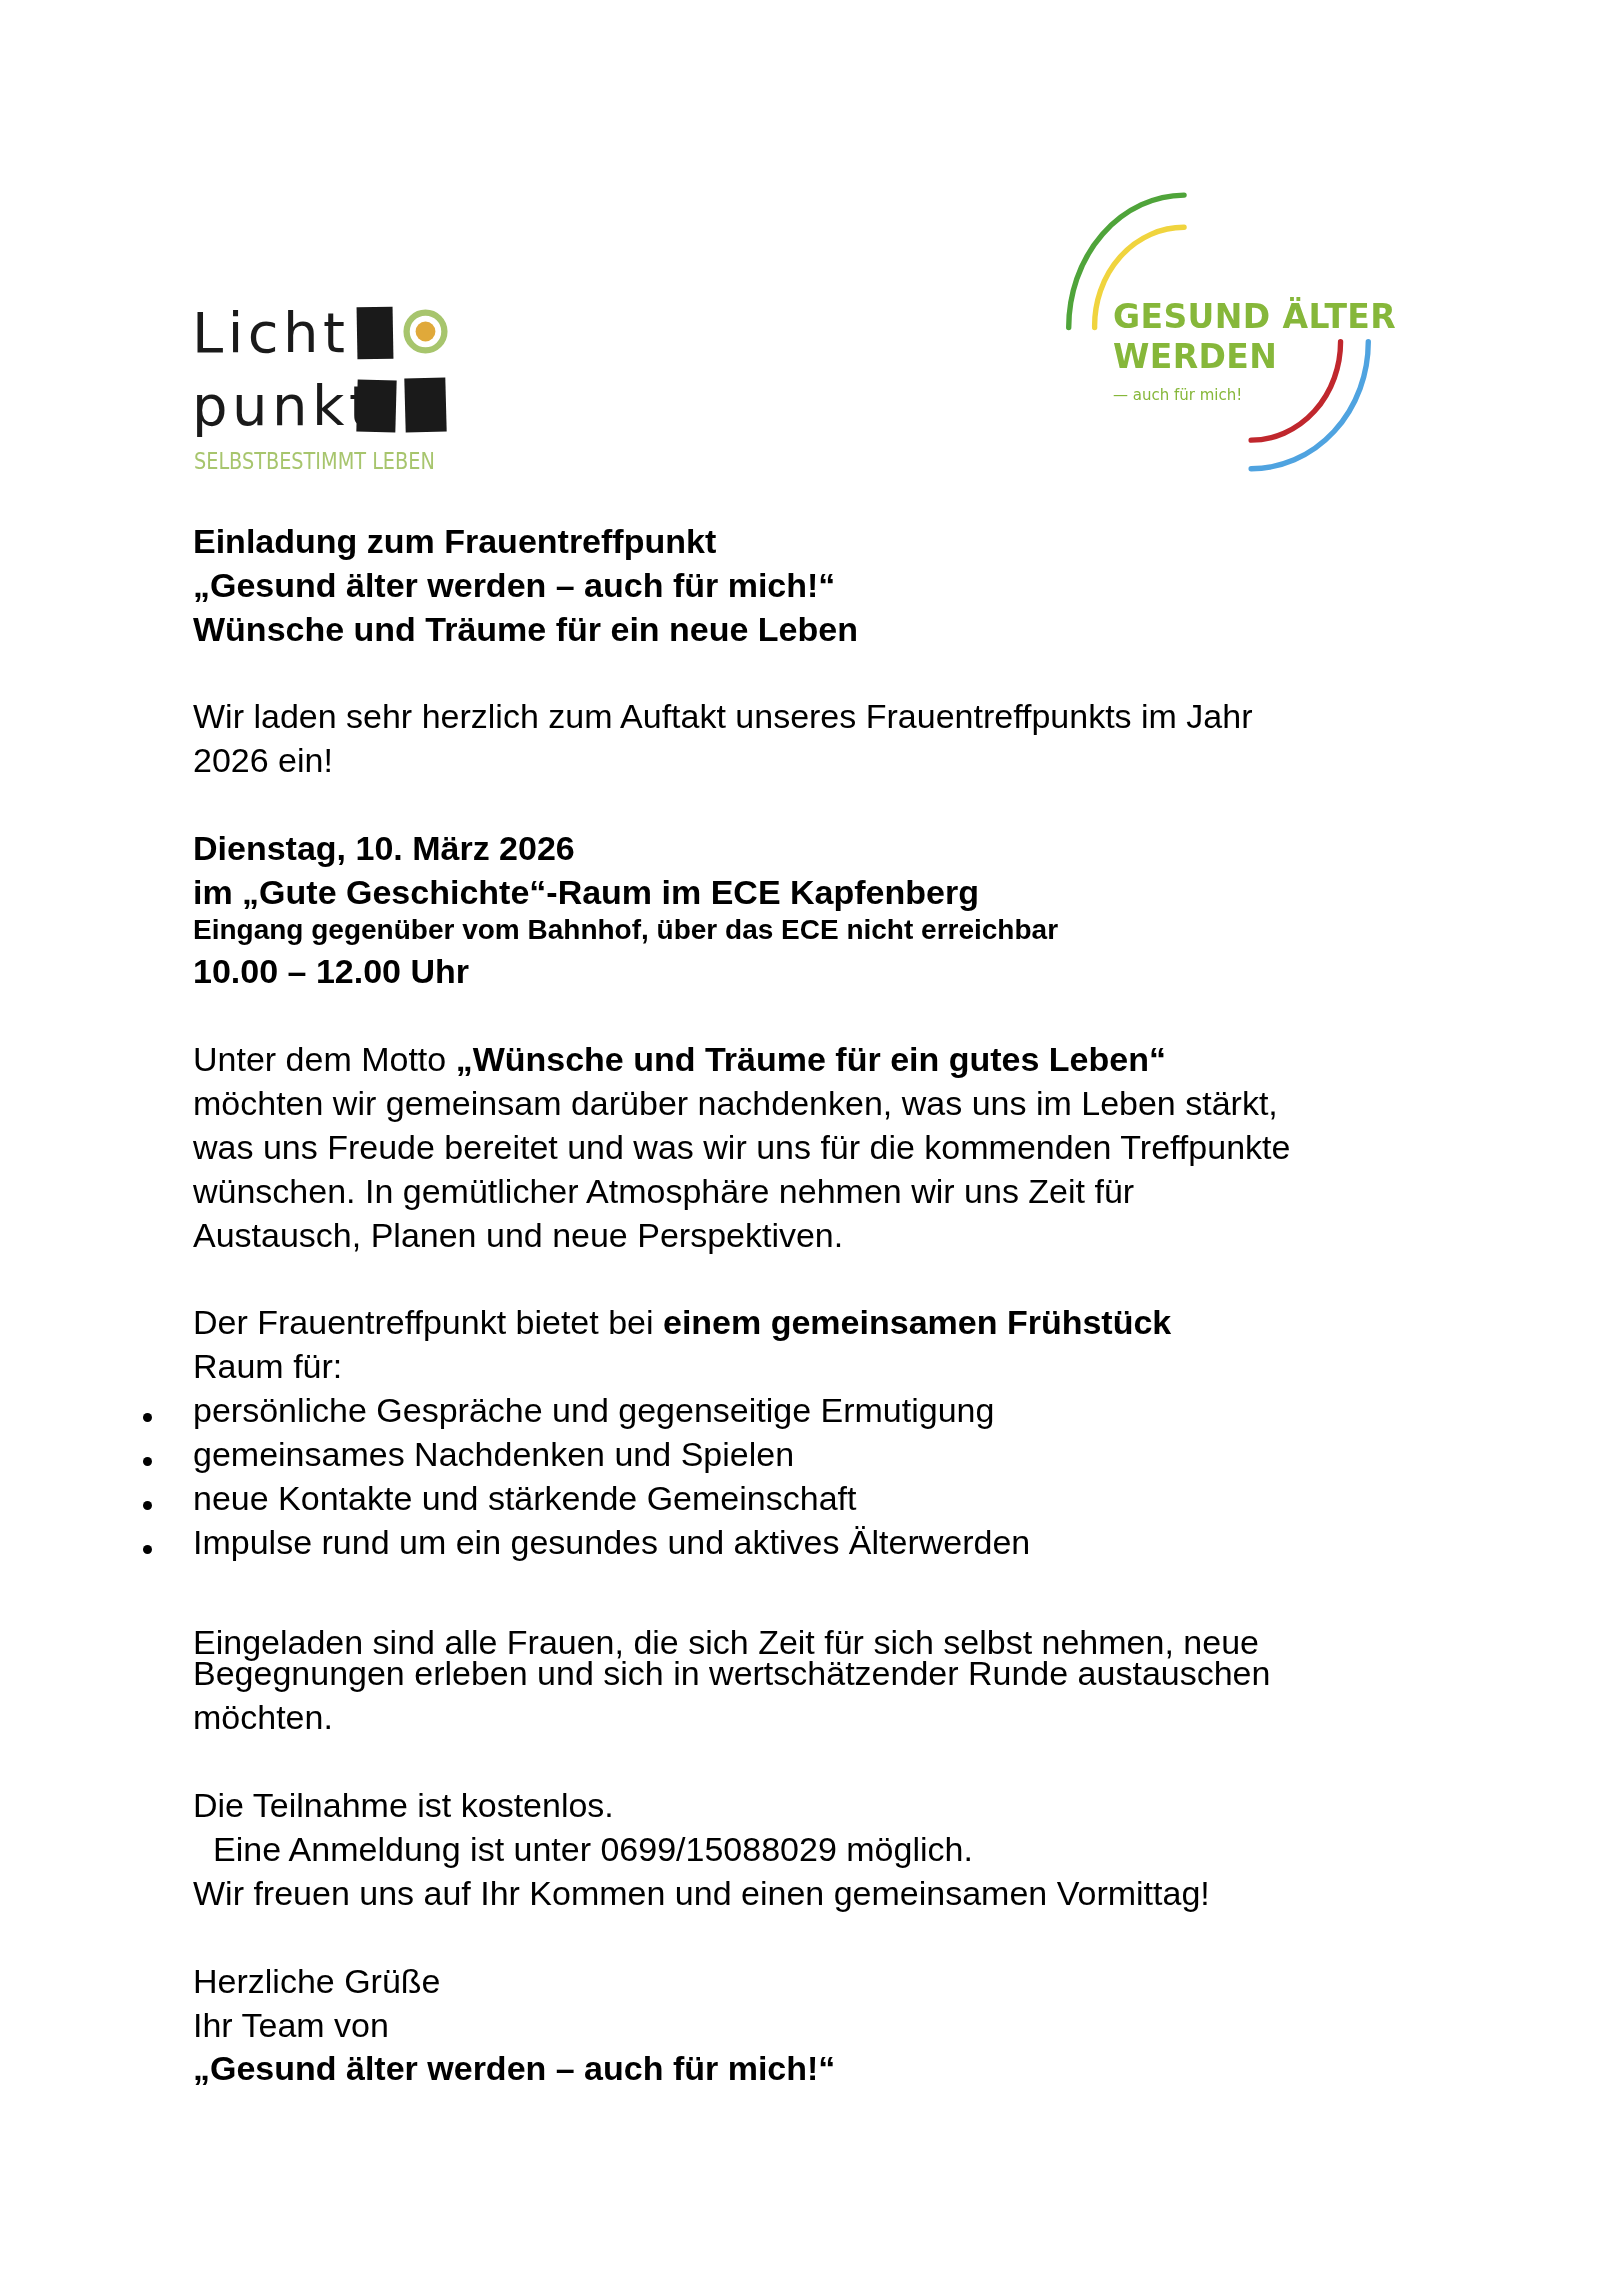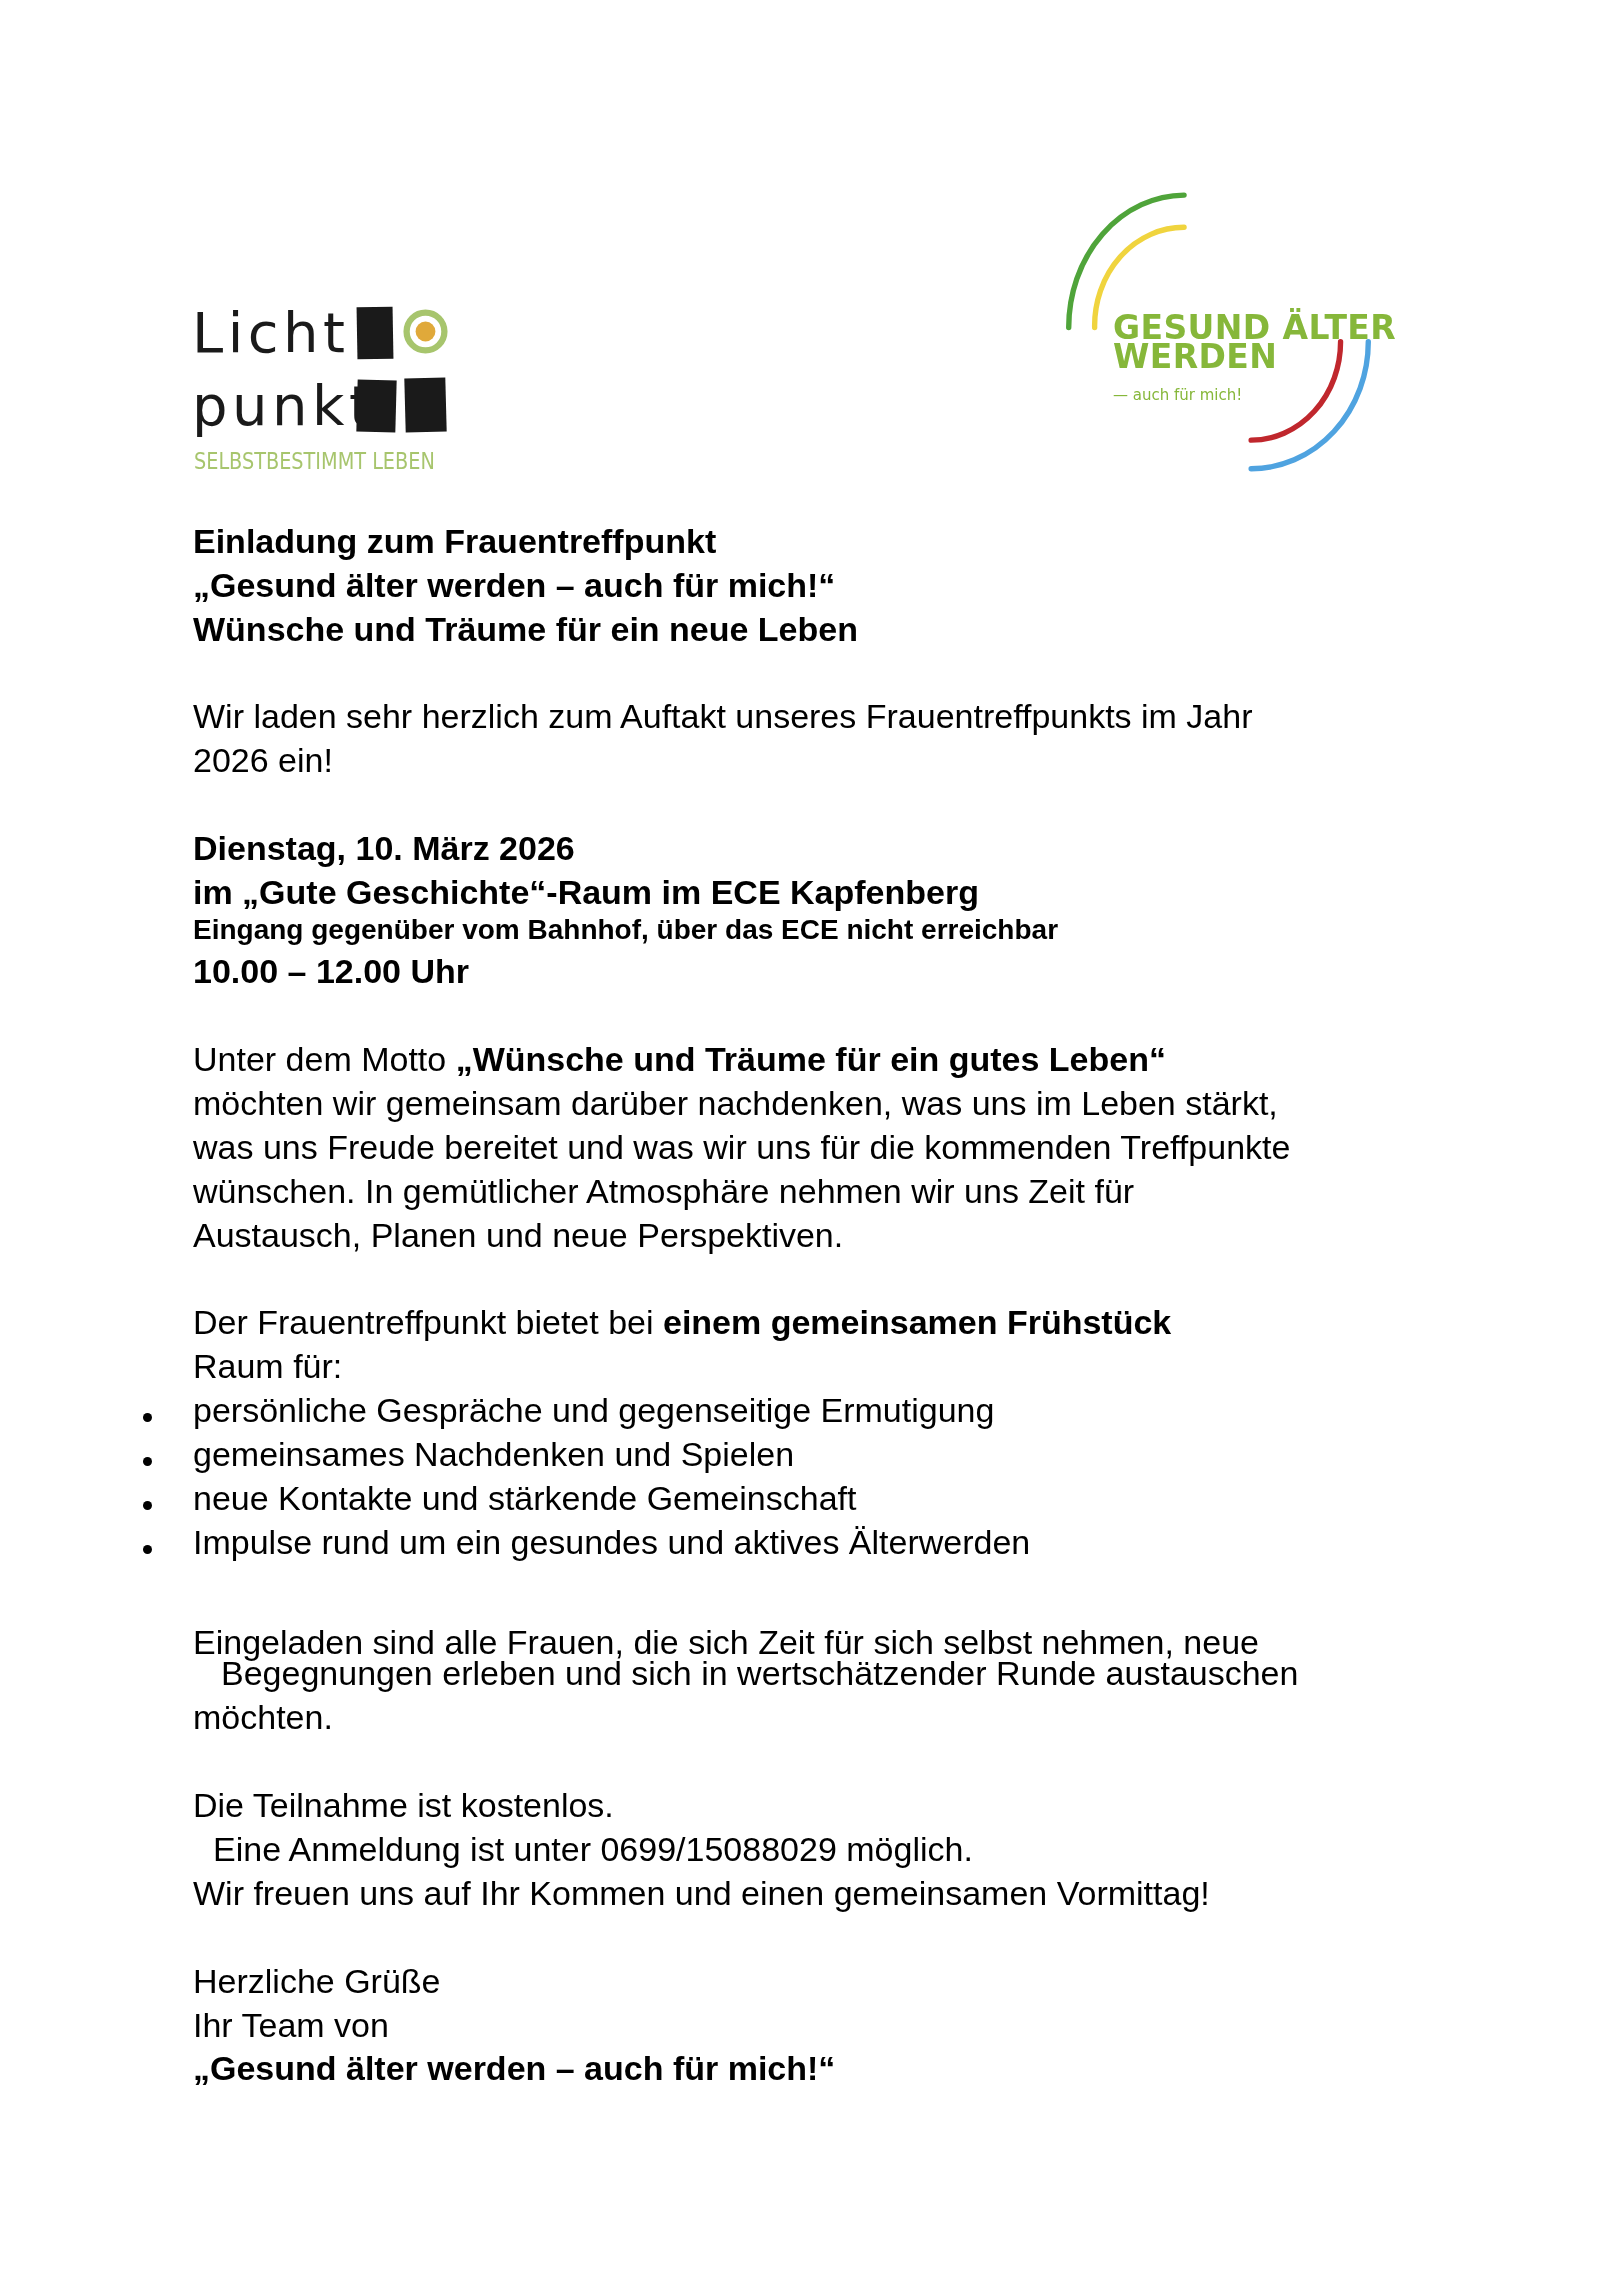--- a/index.html
+++ b/index.html
@@ -47,21 +47,21 @@
   <div class="lp-tag">SELBSTBESTIMMT LEBEN</div>
 </div>
 
 <div id="logo-right" class="abs">
   <svg class="abs" style="left:0; top:0;" width="340" height="313" viewBox="0 0 380 350">
     <path d="M 13 166 A 130 148 0 0 1 142 18" fill="none" stroke="#4fa43a" stroke-width="6" stroke-linecap="round"></path>
     <path d="M 42 166 A 100 110 0 0 1 142 54" fill="none" stroke="#f0d43e" stroke-width="6" stroke-linecap="round"></path>
     <path d="M 317 182 A 100 110 0 0 1 217 292" fill="none" stroke="#c0272d" stroke-width="6" stroke-linecap="round"></path>
     <path d="M 348 182 A 131 142 0 0 1 217 324" fill="none" stroke="#4fa3e0" stroke-width="6" stroke-linecap="round"></path>
   </svg>
-  <div class="gaw-title" style="top:121px;margin-top:11px;">GESUND ÄLTER</div>
+  <div class="gaw-title" style="top:121px;">GESUND ÄLTER</div>
   <div class="gaw-title" style="top:161px;">WERDEN</div>
   <div class="gaw-sub">— auch für mich!</div>
 </div>
 
 <div class="txt b" style="top:519px;">Einladung zum Frauentreffpunkt</div>
 <div class="txt b" style="top:563px;">„Gesund älter werden – auch für mich!“</div>
 <div class="txt b" style="top:607px;">Wünsche und Träume für ein neue Leben</div>
 
 <div class="txt" style="top:694px;">Wir laden sehr herzlich zum Auftakt unseres Frauentreffpunkts im Jahr</div>
 <div class="txt" style="top:738px;">2026 ein!</div>
@@ -87,21 +87,21 @@
 <div class="bullet" style="top:1413px;"></div>
 <div class="txt" style="top:1388px;">persönliche Gespräche und gegenseitige Ermutigung</div>
 <div class="bullet" style="top:1457px;"></div>
 <div class="txt" style="top:1432px;">gemeinsames Nachdenken und Spielen</div>
 <div class="bullet" style="top:1501px;"></div>
 <div class="txt" style="top:1476px;">neue Kontakte und stärkende Gemeinschaft</div>
 <div class="bullet" style="top:1545px;"></div>
 <div class="txt" style="top:1520px;">Impulse rund um ein gesundes und aktives Älterwerden</div>
 
 <div class="txt" style="top:1608px;margin-top:12px;">Eingeladen sind alle Frauen, die sich Zeit für sich selbst nehmen, neue</div>
-<div class="txt" style="top:1651px;margin-left:28px;">Begegnungen erleben und sich in wertschätzender Runde austauschen</div>
+<div class="txt" style="top:1651px;">Begegnungen erleben und sich in wertschätzender Runde austauschen</div>
 <div class="txt" style="top:1695px;">möchten.</div>
 
 <div class="txt" style="top:1783px;">Die Teilnahme ist kostenlos.</div>
 <div class="txt" style="top:1827px;margin-left:20px;">Eine Anmeldung ist unter 0699/15088029 möglich.</div>
 <div class="txt" style="top:1871px;">Wir freuen uns auf Ihr Kommen und einen gemeinsamen Vormittag!</div>
 
 <div class="txt" style="top:1959px;text-align:center;">Herzliche Grüße</div>
 <div class="txt" style="top:2003px;">Ihr Team von</div>
 <div class="txt b" style="top:2046px;">„Gesund älter werden – auch für mich!“</div>
 

